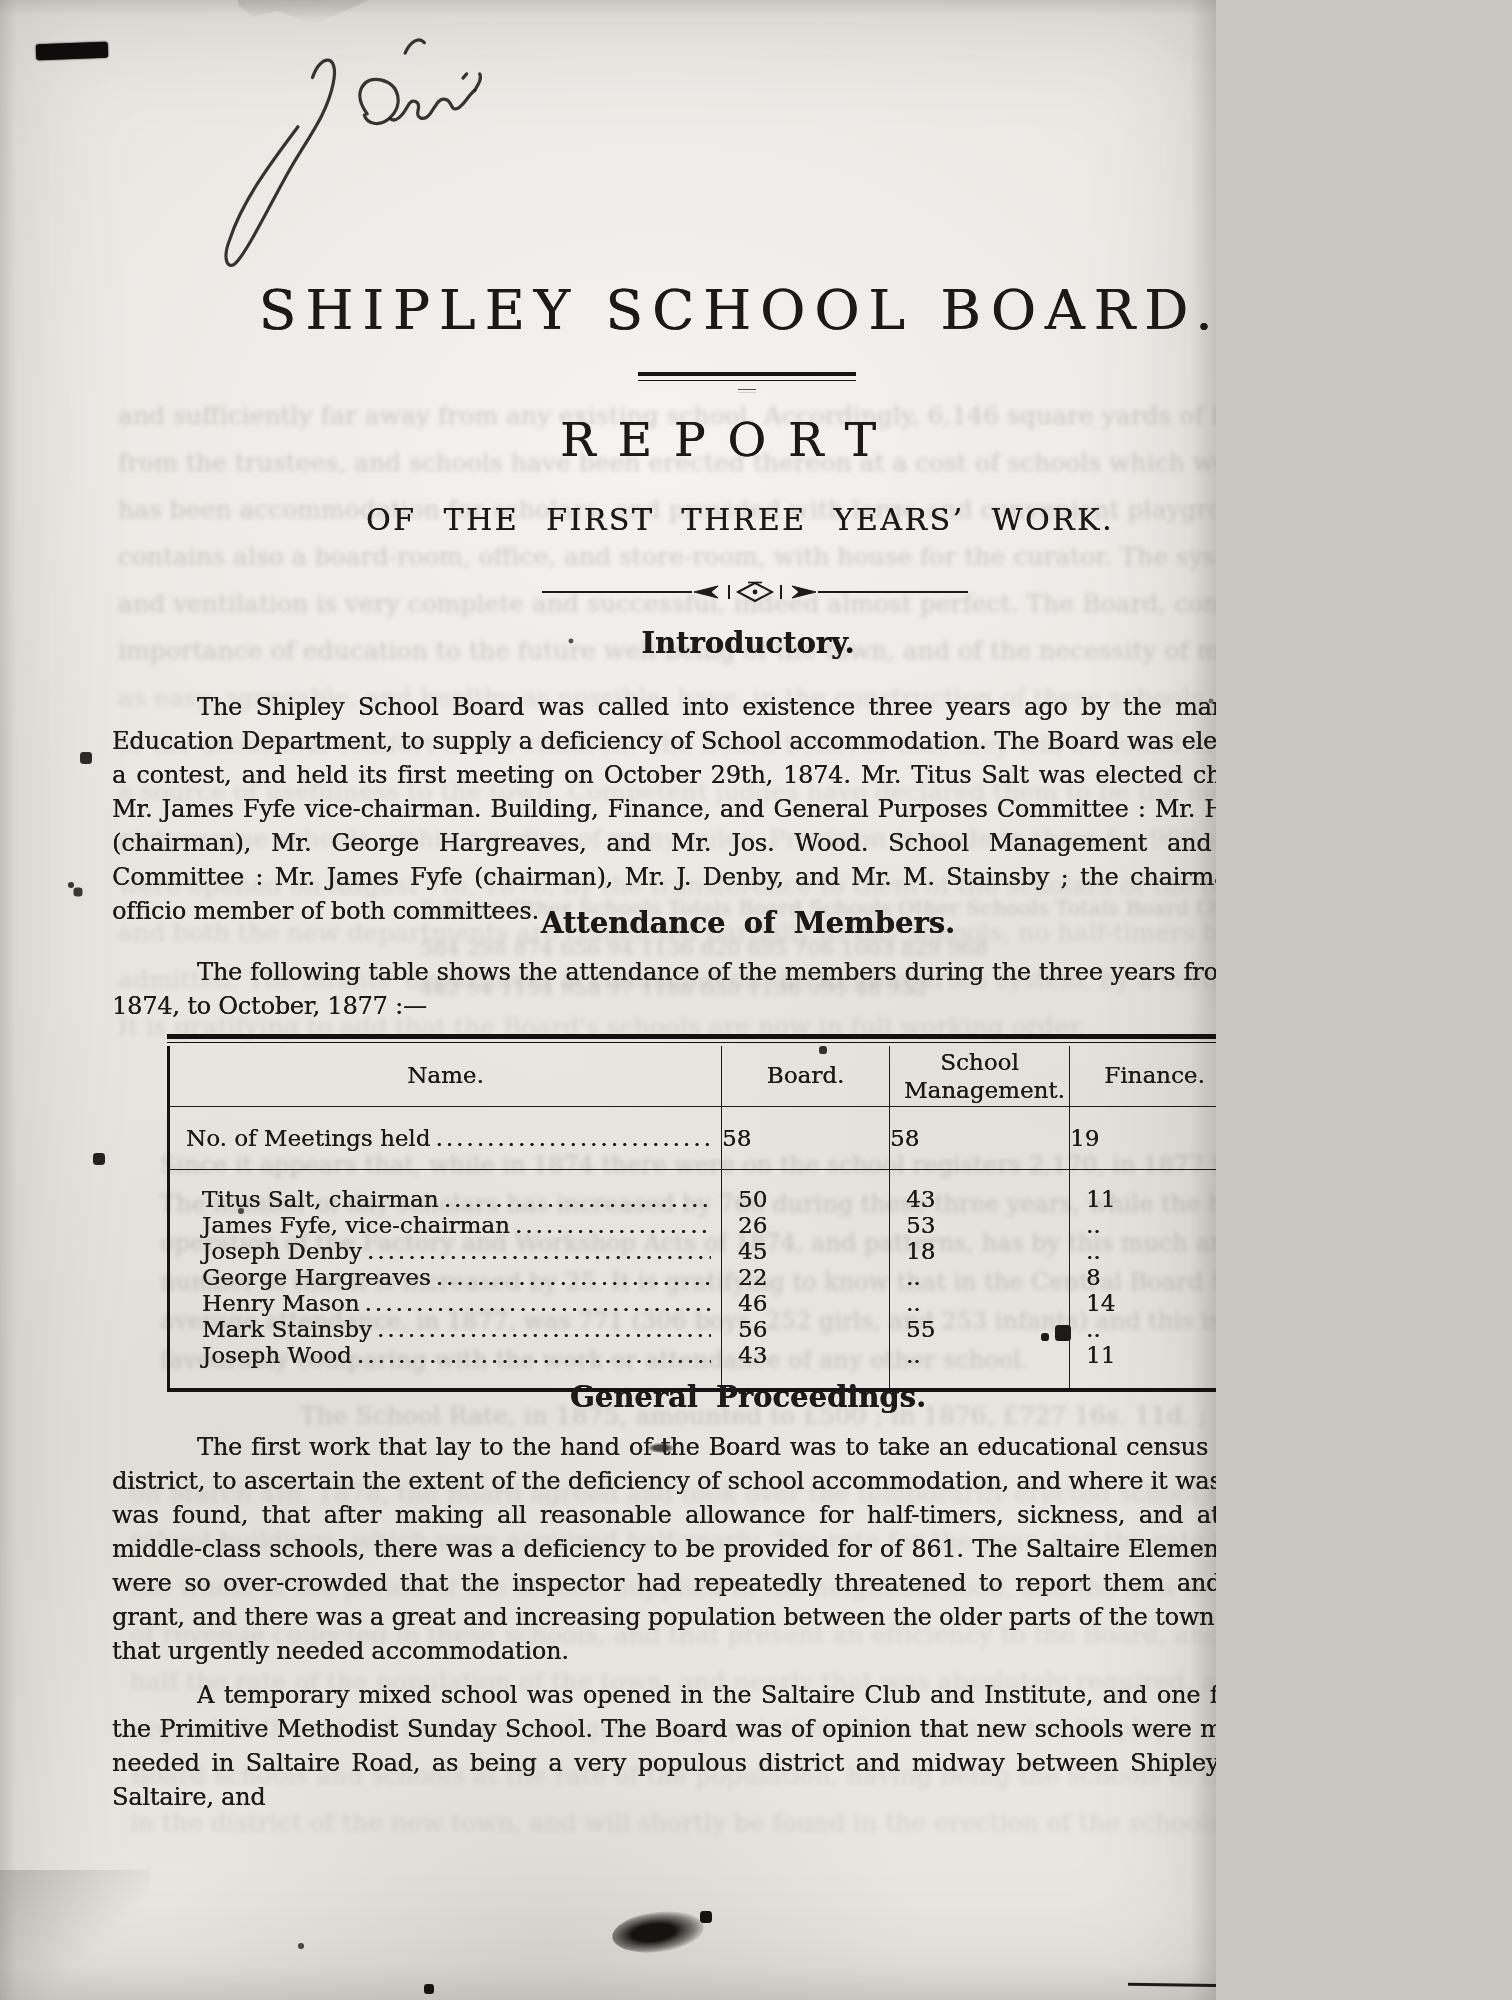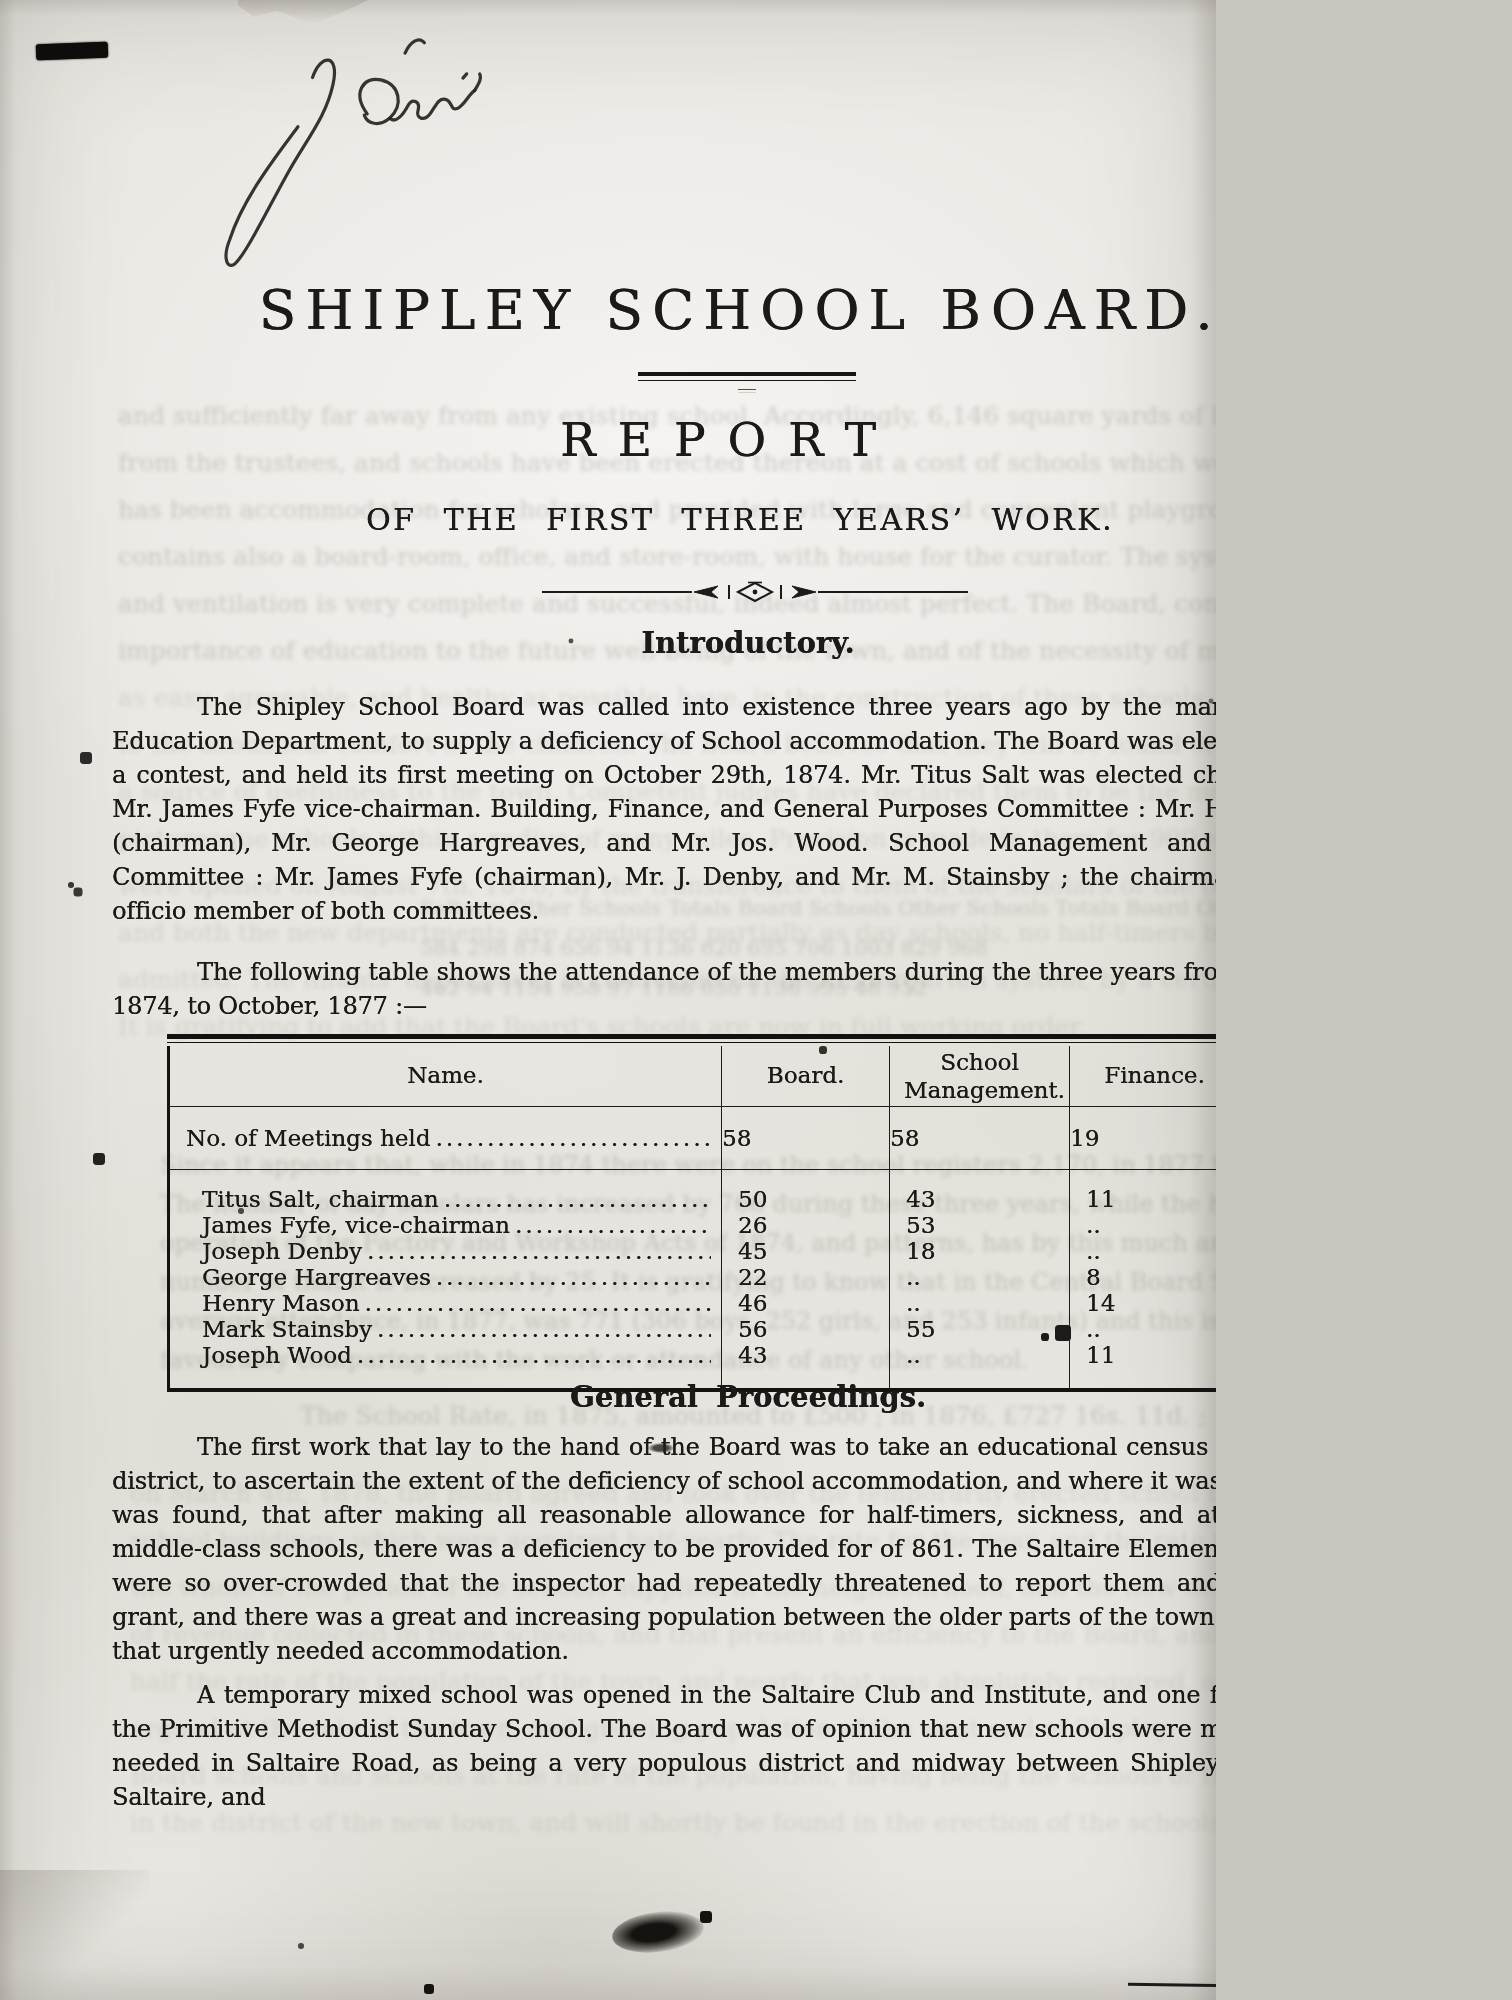--- a/index.html
+++ b/index.html
@@ -184,20 +184,21 @@
       <line x1="208" y1="4.5" x2="222" y2="4.5" stroke-width="1.6"></line>
       <line x1="241" y1="7" x2="241" y2="21" stroke-width="2"></line>
       <path d="M276,14 L252,8 L259,14 L252,20 Z"></path>
       <line x1="278" y1="14" x2="428" y2="14" stroke-width="2.2"></line>
     </g>
   </svg>
 
   <div class="heading h-intro">Introductory.</div>
   <div class="para para-intro">The Shipley School Board was called into existence three years ago by the mandate of the Education Department, to supply a deficiency of School accommodation.  The Board was elected without a contest, and held its first meeting on October 29th, 1874.  Mr. Titus Salt was elected chairman, and Mr. James Fyfe vice-chairman.  Building, Finance, and General Purposes Committee :  Mr. Henry Mason (chairman), Mr. George Hargreaves, and Mr. Jos. Wood.  School Management and Attendance Committee :  Mr. James Fyfe (chairman), Mr. J. Denby, and Mr. M. Stainsby ; the chairman being ex-officio member of both committees.</div>
 
+  <div class="heading h-att">Attendance of Members.</div>
   <div class="para att-intro">The following table shows the attendance of the members during the three years from Oct. 29th, 1874, to October, 1877 :—</div>
 
   <div class="table-wrap">
     <div class="rule-thick"></div>
     <div class="rule-thin"></div>
     <table class="att">
       <colgroup>
         <col style="width:551px">
           <col style="width:168px">
           <col style="width:180px">

